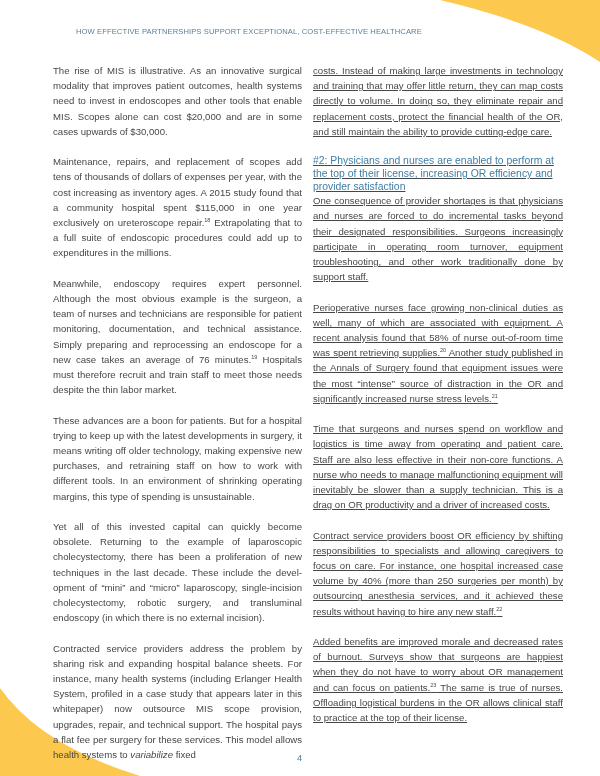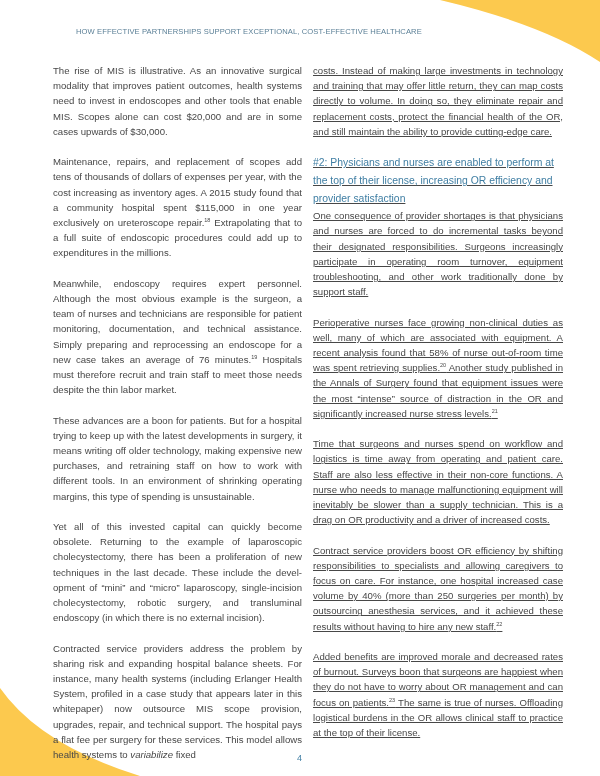--- a/index.html
+++ b/index.html
@@ -17,21 +17,21 @@
   }
   .col {
     position: absolute; top: 63px; width: 249px;
     font-size: 9.6px; line-height: 15.2px; text-align: justify;
     color: #474747;
   }
   .col.left { left: 53px; }
   .col.right { left: 313px; width: 250px; text-decoration: underline; }
   .col p { margin: 0 0 15.2px 0; hyphens: manual; }
   .col h3 {
-    margin: 0; font-size: 10.4px; line-height: 18px; font-weight: normal;
+    margin: 0; font-size: 10.4px; line-height: 13px; font-weight: normal;
     color: #3f7ea3; text-align: left;
   }
   sup { font-size: 5.5px; line-height: 0; vertical-align: 4px; }
   em { font-style: italic; }
   .page-number {
     position: absolute; left: 297px; top: 753px; font-size: 9px; color: #3f7ea3;
   }
 </style>
 </head>
 <body>
@@ -52,16 +52,16 @@
   <p><span>Contracted service providers address the problem by sharing risk and expanding hospital balance sheets. For instance, many health systems (including Erlanger Health System, profiled in a case study that appears later in this whitepaper) now outsource MIS scope provision, upgrades, repair, and technical support. The hospital pays a flat fee per surgery for these services. This model allows health systems to </span><em>variabilize</em><span> fixed</span></p>
 </div>
 
 <div class="col right">
   <p>costs. Instead of making large investments in technol­ogy and training that may offer little return, they can map costs directly to volume. In doing so, they elimi­nate repair and replacement costs, protect the financial health of the OR, and still maintain the ability to provide cutting-edge care.</p>
   <h3>#2: Physicians and nurses are enabled to perform at the top of their license, increasing OR efficiency and provider satisfaction</h3>
   <p>One consequence of provider shortages is that phy­sicians and nurses are forced to do incremental tasks beyond their designated responsibilities. Surgeons increasingly participate in operating room turnover, equipment troubleshooting, and other work tradition­ally done by support staff.</p>
   <p><span>Perioperative nurses face growing non-clinical duties as well, many of which are associated with equipment. A recent analysis found that 58% of nurse out-of-room time was spent retrieving supplies.</span><sup>20</sup><span> Another study pub­lished in the Annals of Surgery found that equipment issues were the most “intense” source of distraction in the OR and significantly increased nurse stress levels.</span><sup>21</sup></p>
   <p>Time that surgeons and nurses spend on workflow and logistics is time away from operating and patient care. Staff are also less effective in their non-core functions. A nurse who needs to manage malfunctioning equip­ment will inevitably be slower than a supply techni­cian. This is a drag on OR productivity and a driver of increased costs.</p>
   <p><span>Contract service providers boost OR efficiency by shifting responsibilities to specialists and allowing caregivers to focus on care. For instance, one hospi­tal increased case volume by 40% (more than 250 sur­geries per month) by outsourcing anesthesia services, and it achieved these results without having to hire any new staff.</span><sup>22</sup></p>
-  <p><span>Added benefits are improved morale and decreased rates of burnout. Surveys boon that surgeons are happi­est when they do not have to worry about OR manage­ment and can focus on patients.</span><sup>23</sup><span> The same is true of nurses. Offloading logistical burdens in the OR allows clinical staff to practice at the top of their license.</span></p>
+  <p><span>Added benefits are improved morale and decreased rates of burnout. Surveys show that surgeons are happi­est when they do not have to worry about OR manage­ment and can focus on patients.</span><sup>23</sup><span> The same is true of nurses. Offloading logistical burdens in the OR allows clinical staff to practice at the top of their license.</span></p>
 </div>
 
 <div class="page-number">4</div>
 
 </body></html>

